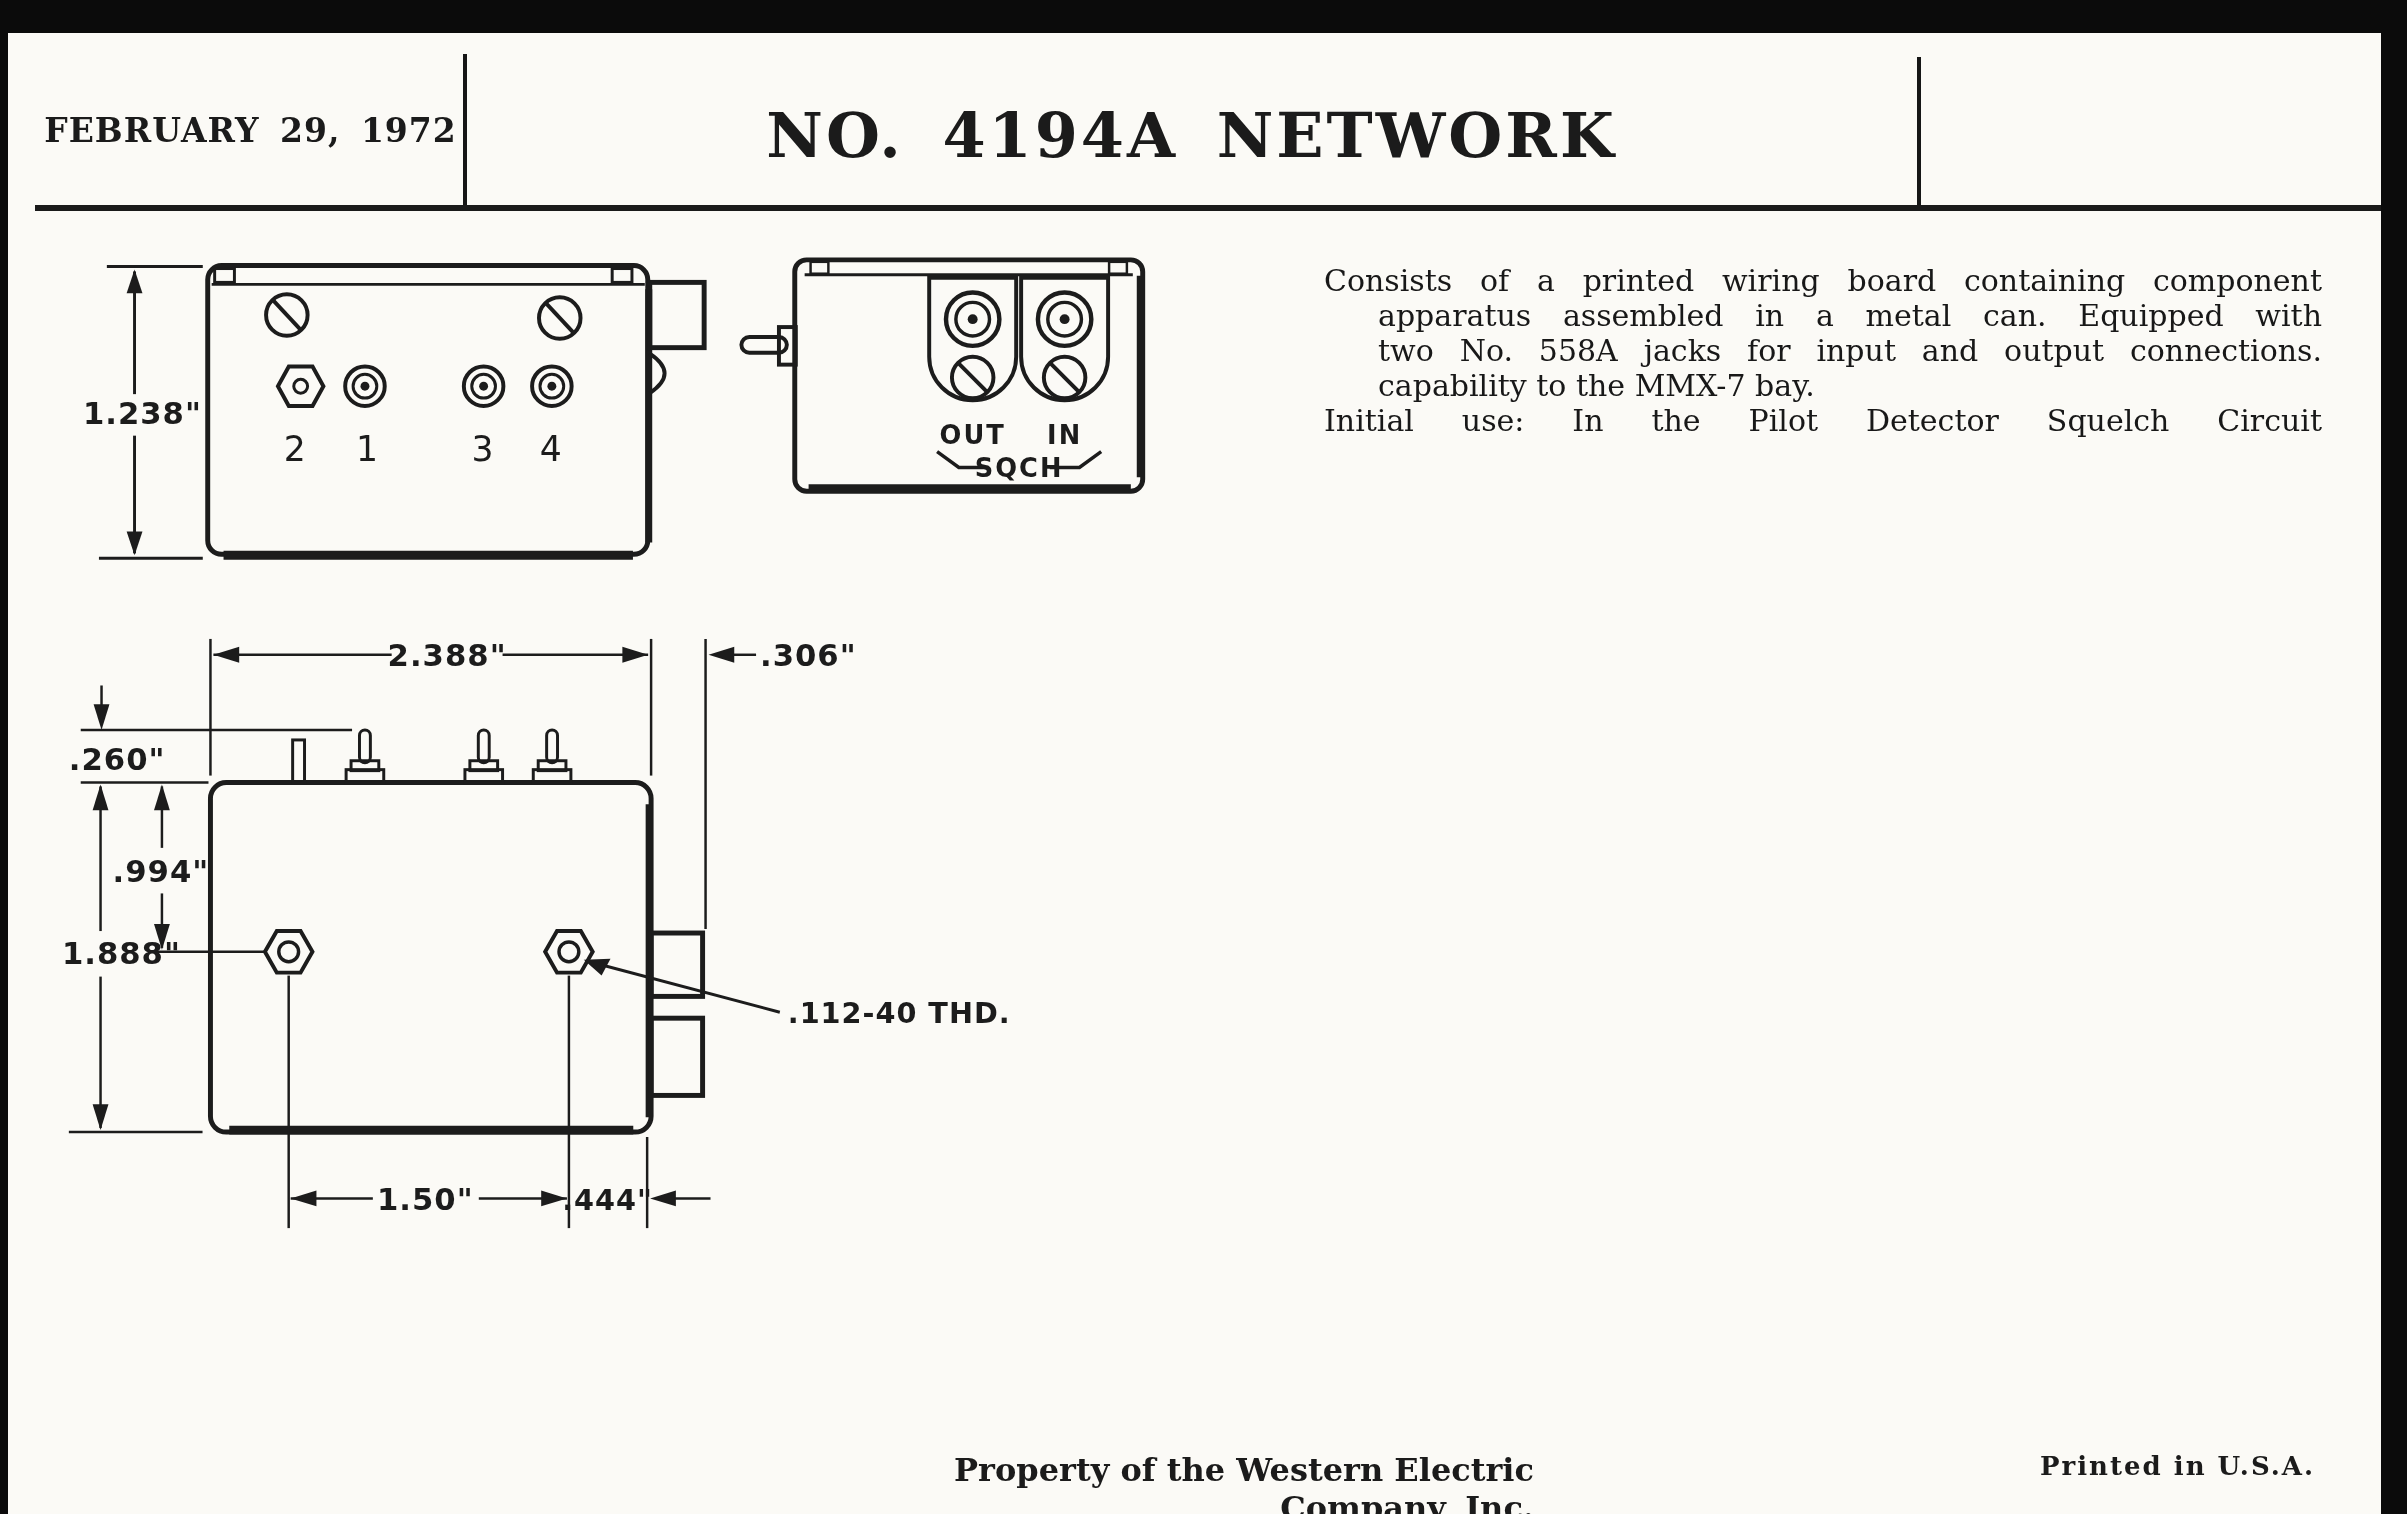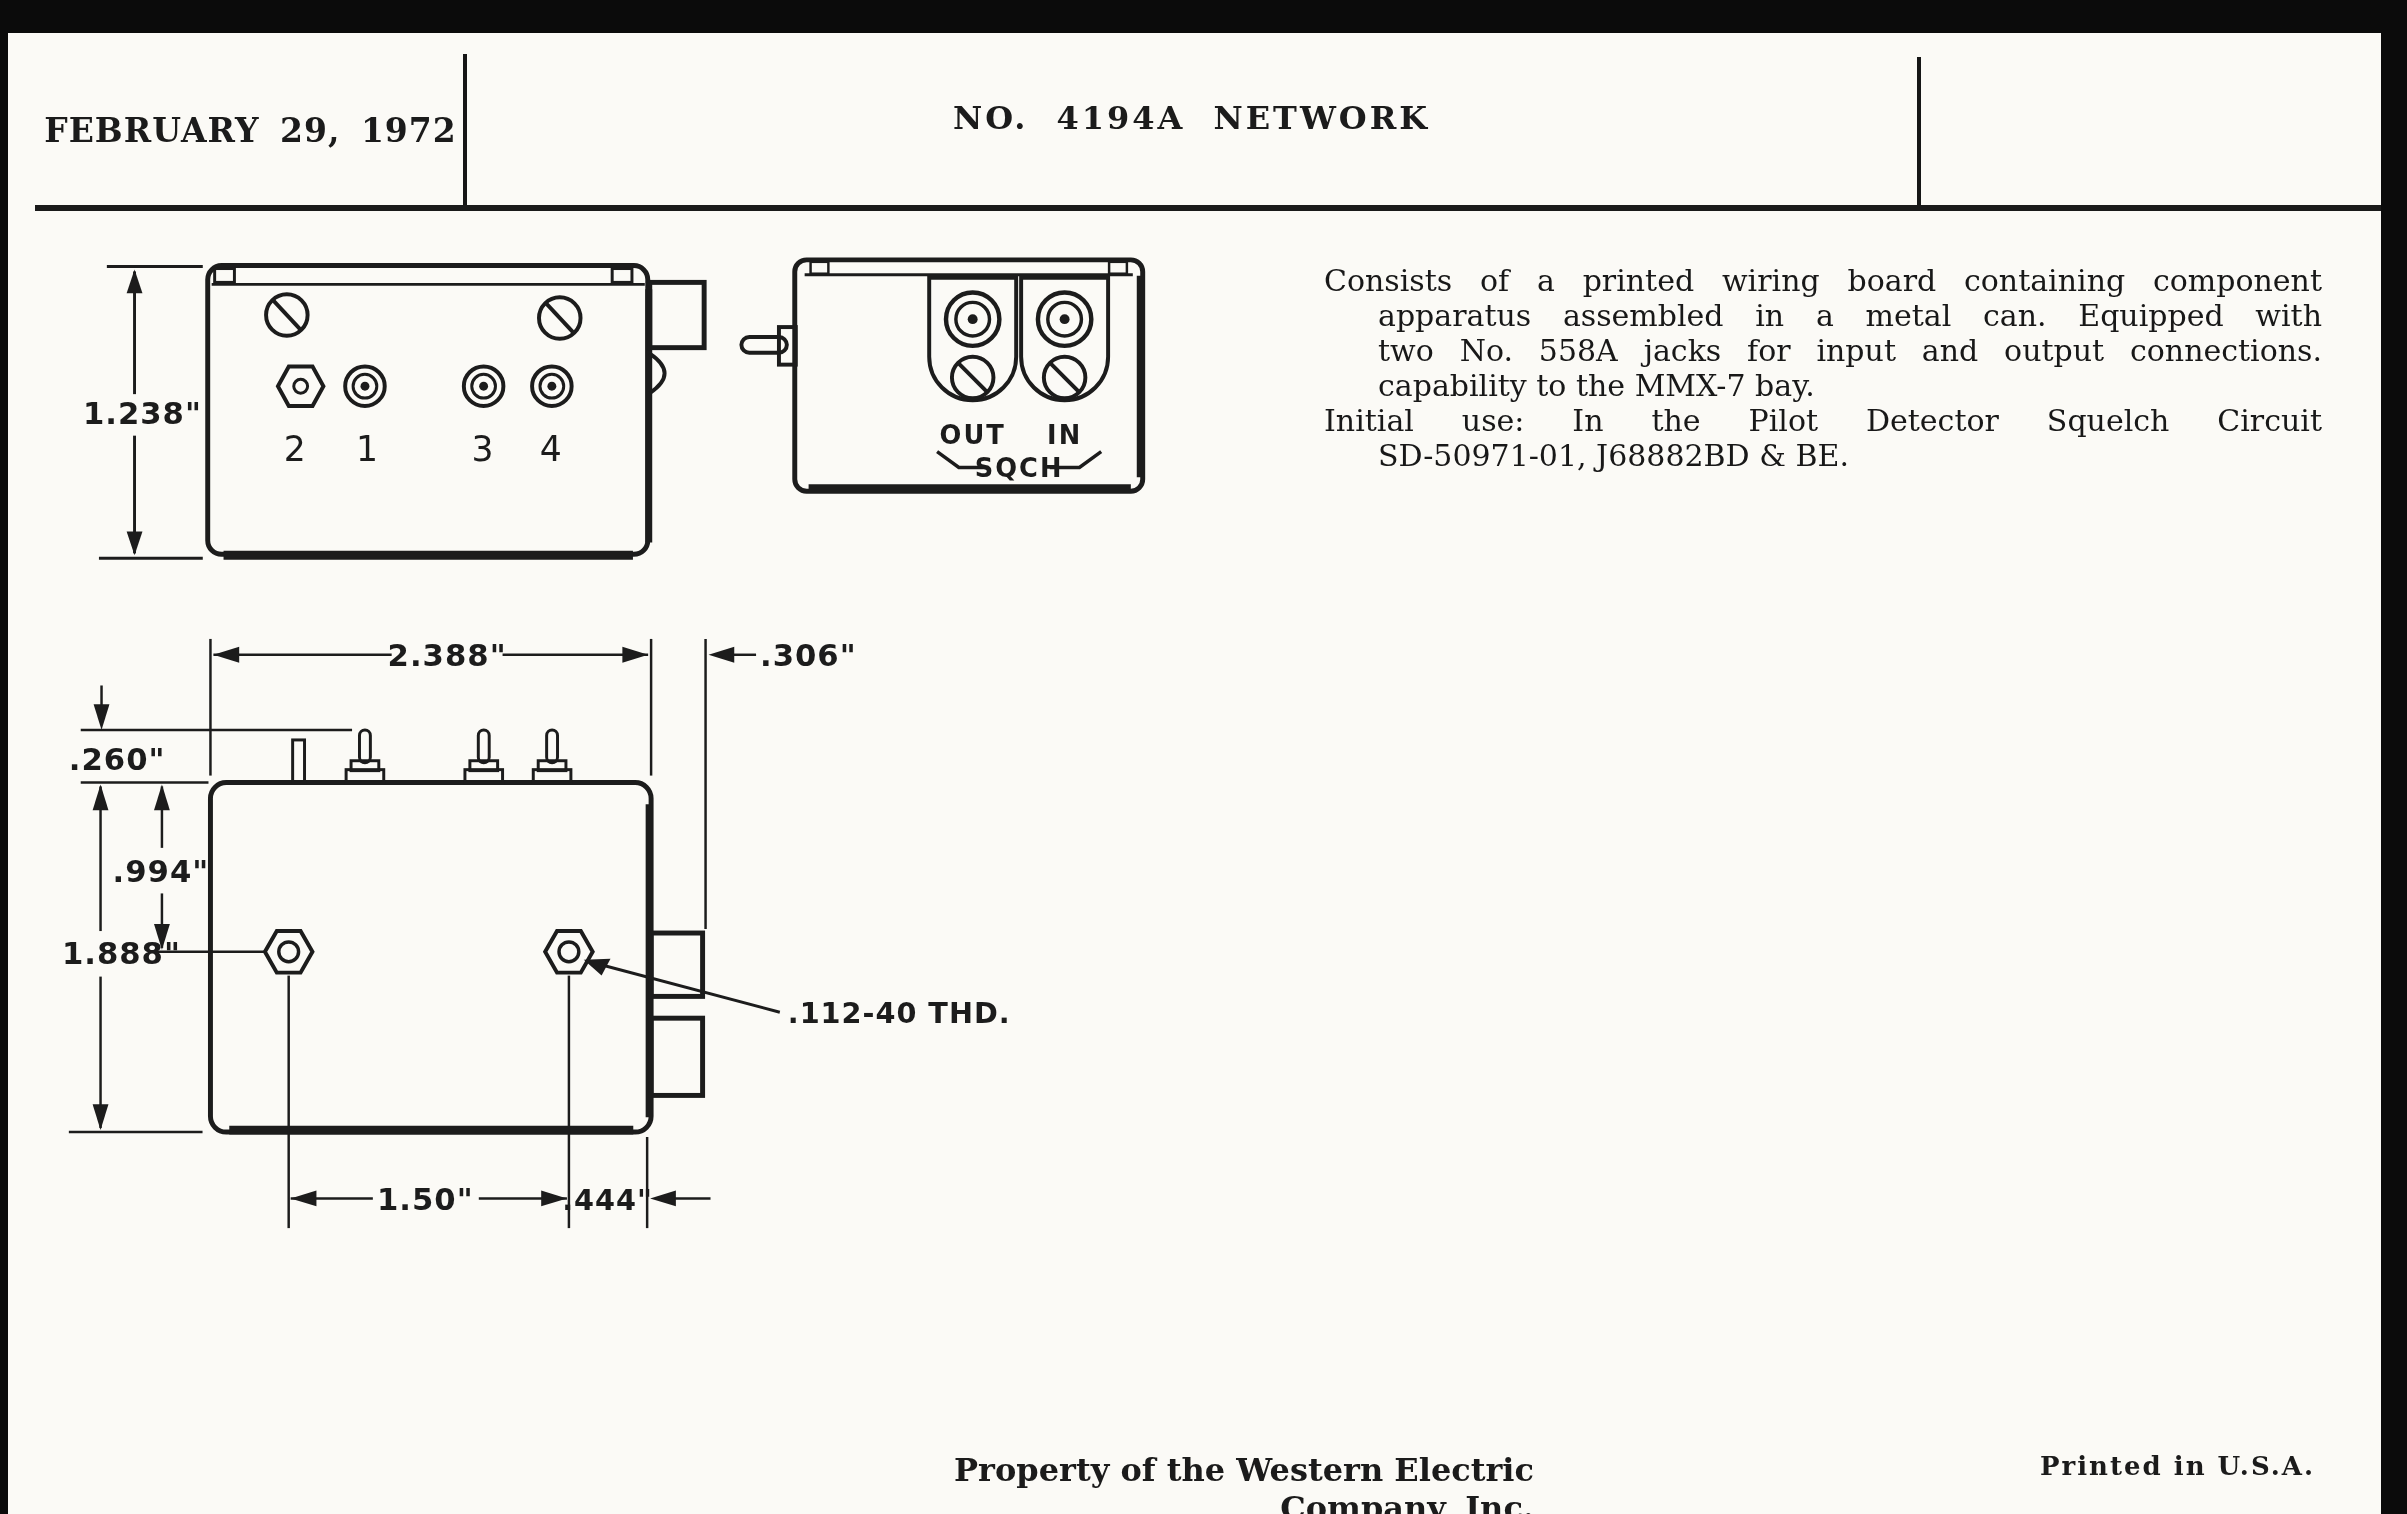--- a/index.html
+++ b/index.html
@@ -3,21 +3,21 @@
 <meta charset="utf-8">
 <style>
   html,body{margin:0;padding:0;background:#000;}
   #page{position:relative;width:2408px;height:1515px;background:#0b0b0b;overflow:hidden;
         font-family:"DejaVu Serif","Liberation Serif",serif;color:#1b1b1b;}
   #paper{position:absolute;left:8px;top:33px;width:2373px;height:1482px;background:#fbfaf6;}
   .abs{position:absolute;}
   
   .hdr-date{left:35px;top:111px;width:431px;text-align:center;font-size:33px;font-weight:bold;
             letter-spacing:1px;word-spacing:8px;}
-  .hdr-title{left:465px;top:99px;width:1453px;text-align:center;font-size:32px;font-weight:bold;
+  .hdr-title{left:465px;top:99px;width:1453px;text-align:center;font-size:62px;font-weight:bold;
              letter-spacing:3px;word-spacing:14px;}
   .hdr-std{left:1919px;top:87px;width:462px;text-align:center;font-size:29px;font-weight:bold;
            line-height:49px;letter-spacing:1px;}
   .vdiv{width:4px;background:#161616;}
   .hrule{left:35px;top:205px;width:2346px;height:6px;background:#1a1a1a;}
   
   .desc{left:1324px;top:263px;width:998px;font-size:30px;line-height:35px;color:#181818;}
   .jl{height:35px;overflow:hidden;text-align:justify;}
   .jl::after{content:"";display:inline-block;width:100%;height:0;}
   .jlast{height:35px;overflow:hidden;}
@@ -47,21 +47,20 @@
   <div class="abs vdiv" style="left:463px;top:54px;height:153px;"></div>
   <div class="abs vdiv" style="left:1917px;top:57px;height:150px;"></div>
   <div class="abs hrule"></div>
 
   <div class="abs desc">
     <div class="jl">Consists of a printed wiring board containing component</div>
     <div class="jl ind">apparatus assembled in a metal can. Equipped with</div>
     <div class="jl ind">two No. 558A jacks for input and output connections.</div>
     <div class="jlast ind">capability to the MMX-7 bay.</div>
     <div class="jl">Initial use: In the Pilot Detector Squelch Circuit</div>
-    <div class="jlast ind">SD-50971-01, J68882BD &amp; BE.</div>
   </div>
 
   <svg class="abs" style="left:59px;top:228px;" width="693" height="356" viewBox="60 230 700 360">
     <g>
       <rect class="ln" x="210" y="268" width="445" height="292" rx="14" stroke-width="5"></rect>
       <path class="ln" d="M226,561 h414" stroke-width="9"></path>
       <path class="ln" d="M656,292 v256" stroke-width="7"></path>
       <line class="ln" x1="214" y1="287" x2="652" y2="287" stroke-width="3"></line>
       <rect class="ln" x="217" y="271" width="20" height="14" stroke-width="3"></rect>
       <rect class="ln" x="619" y="271" width="20" height="14" stroke-width="3"></rect>

